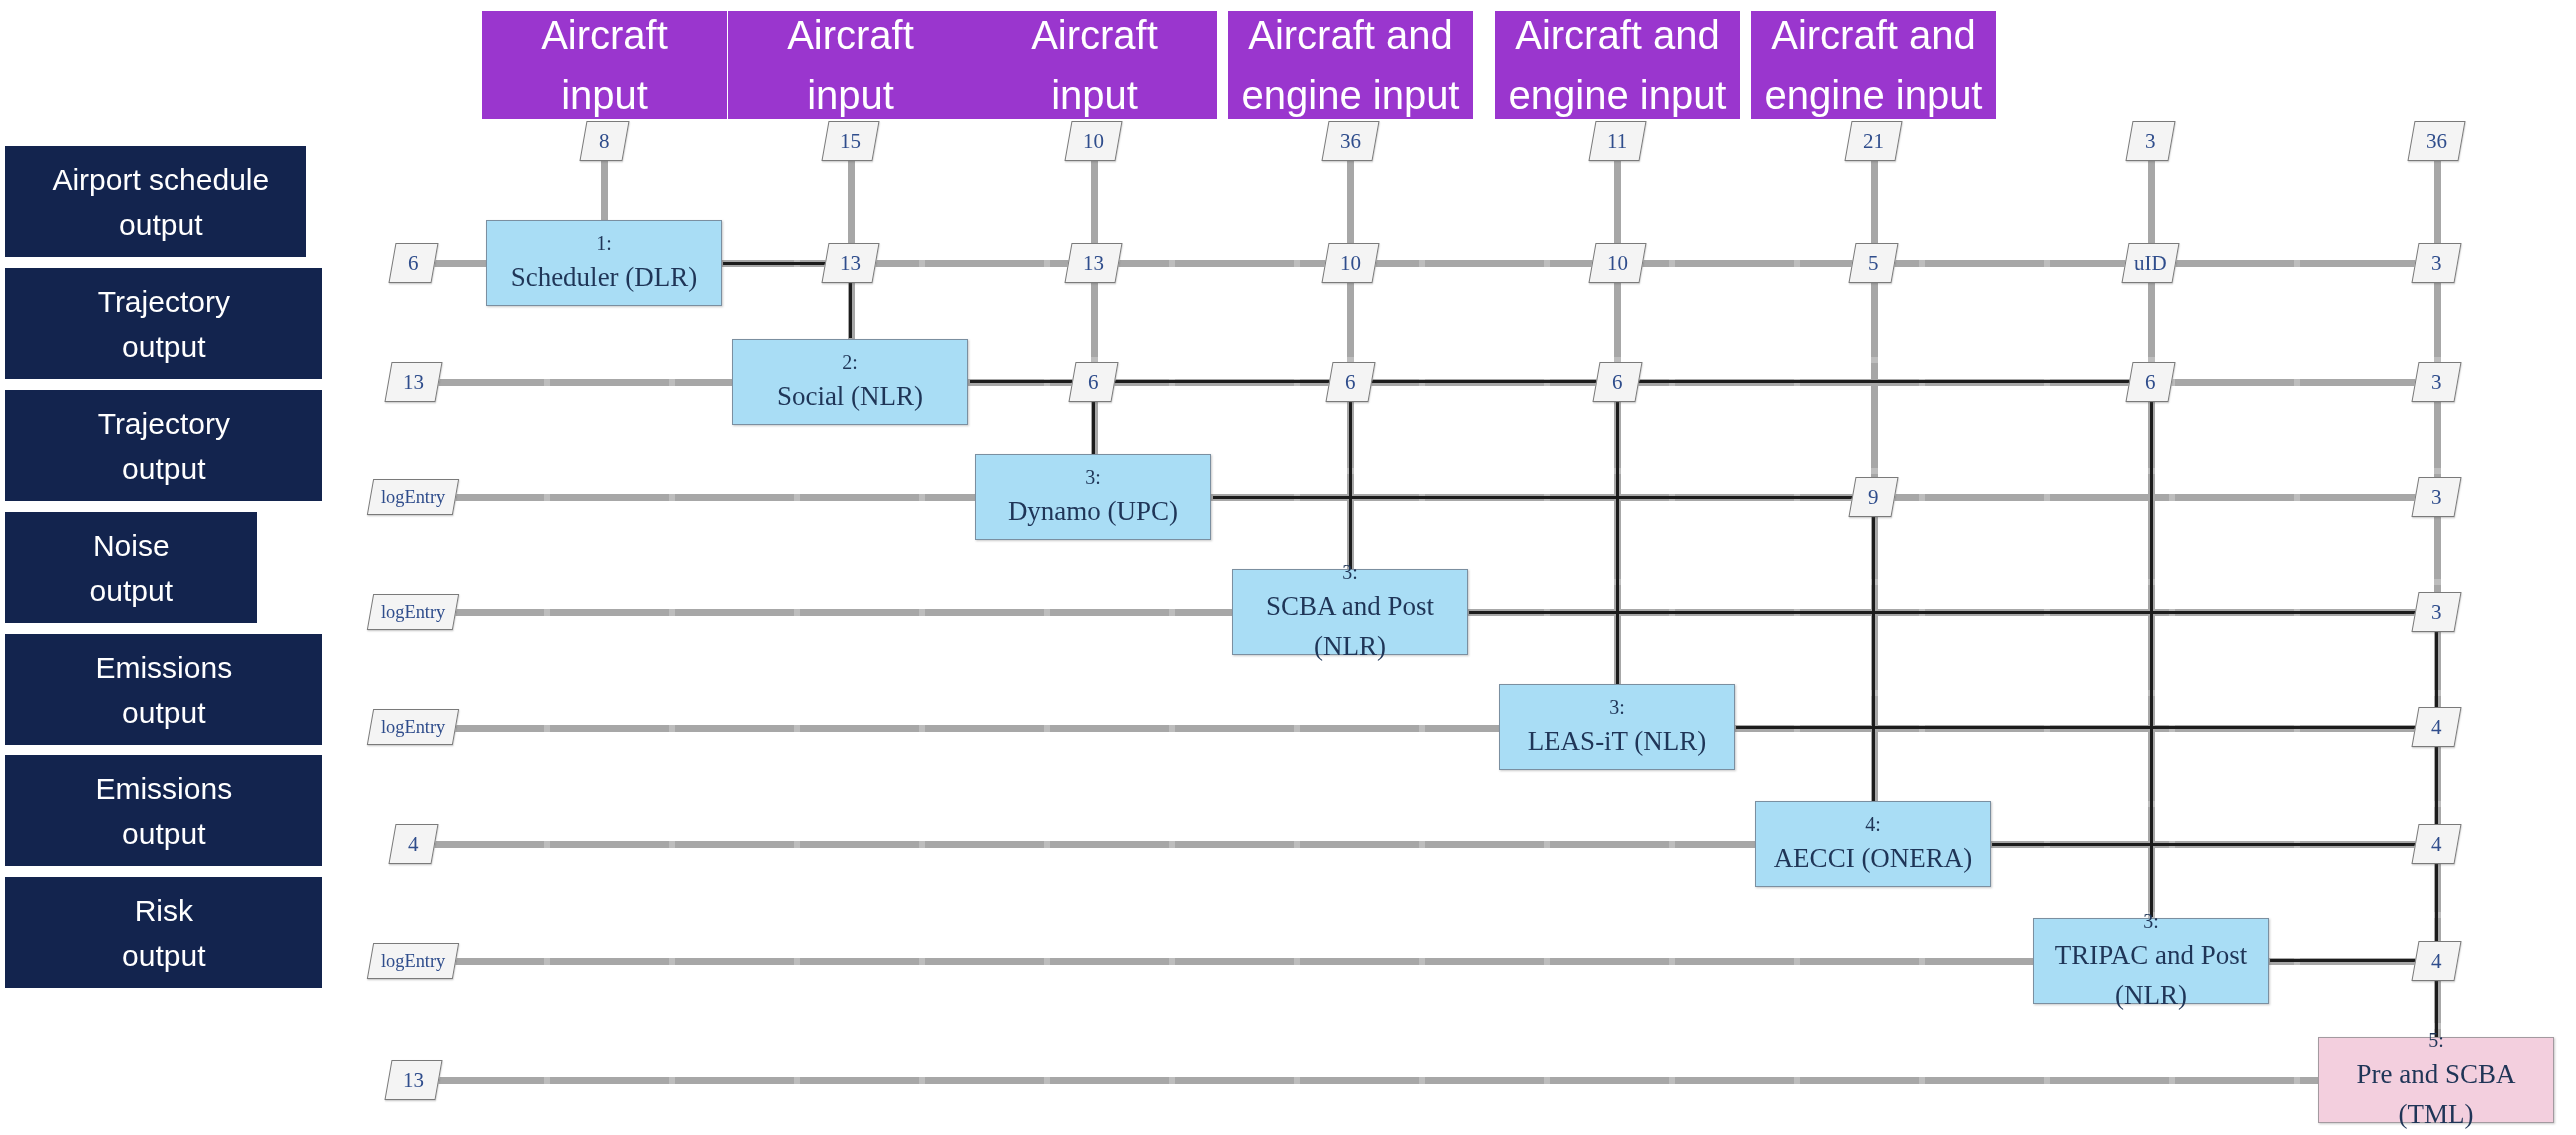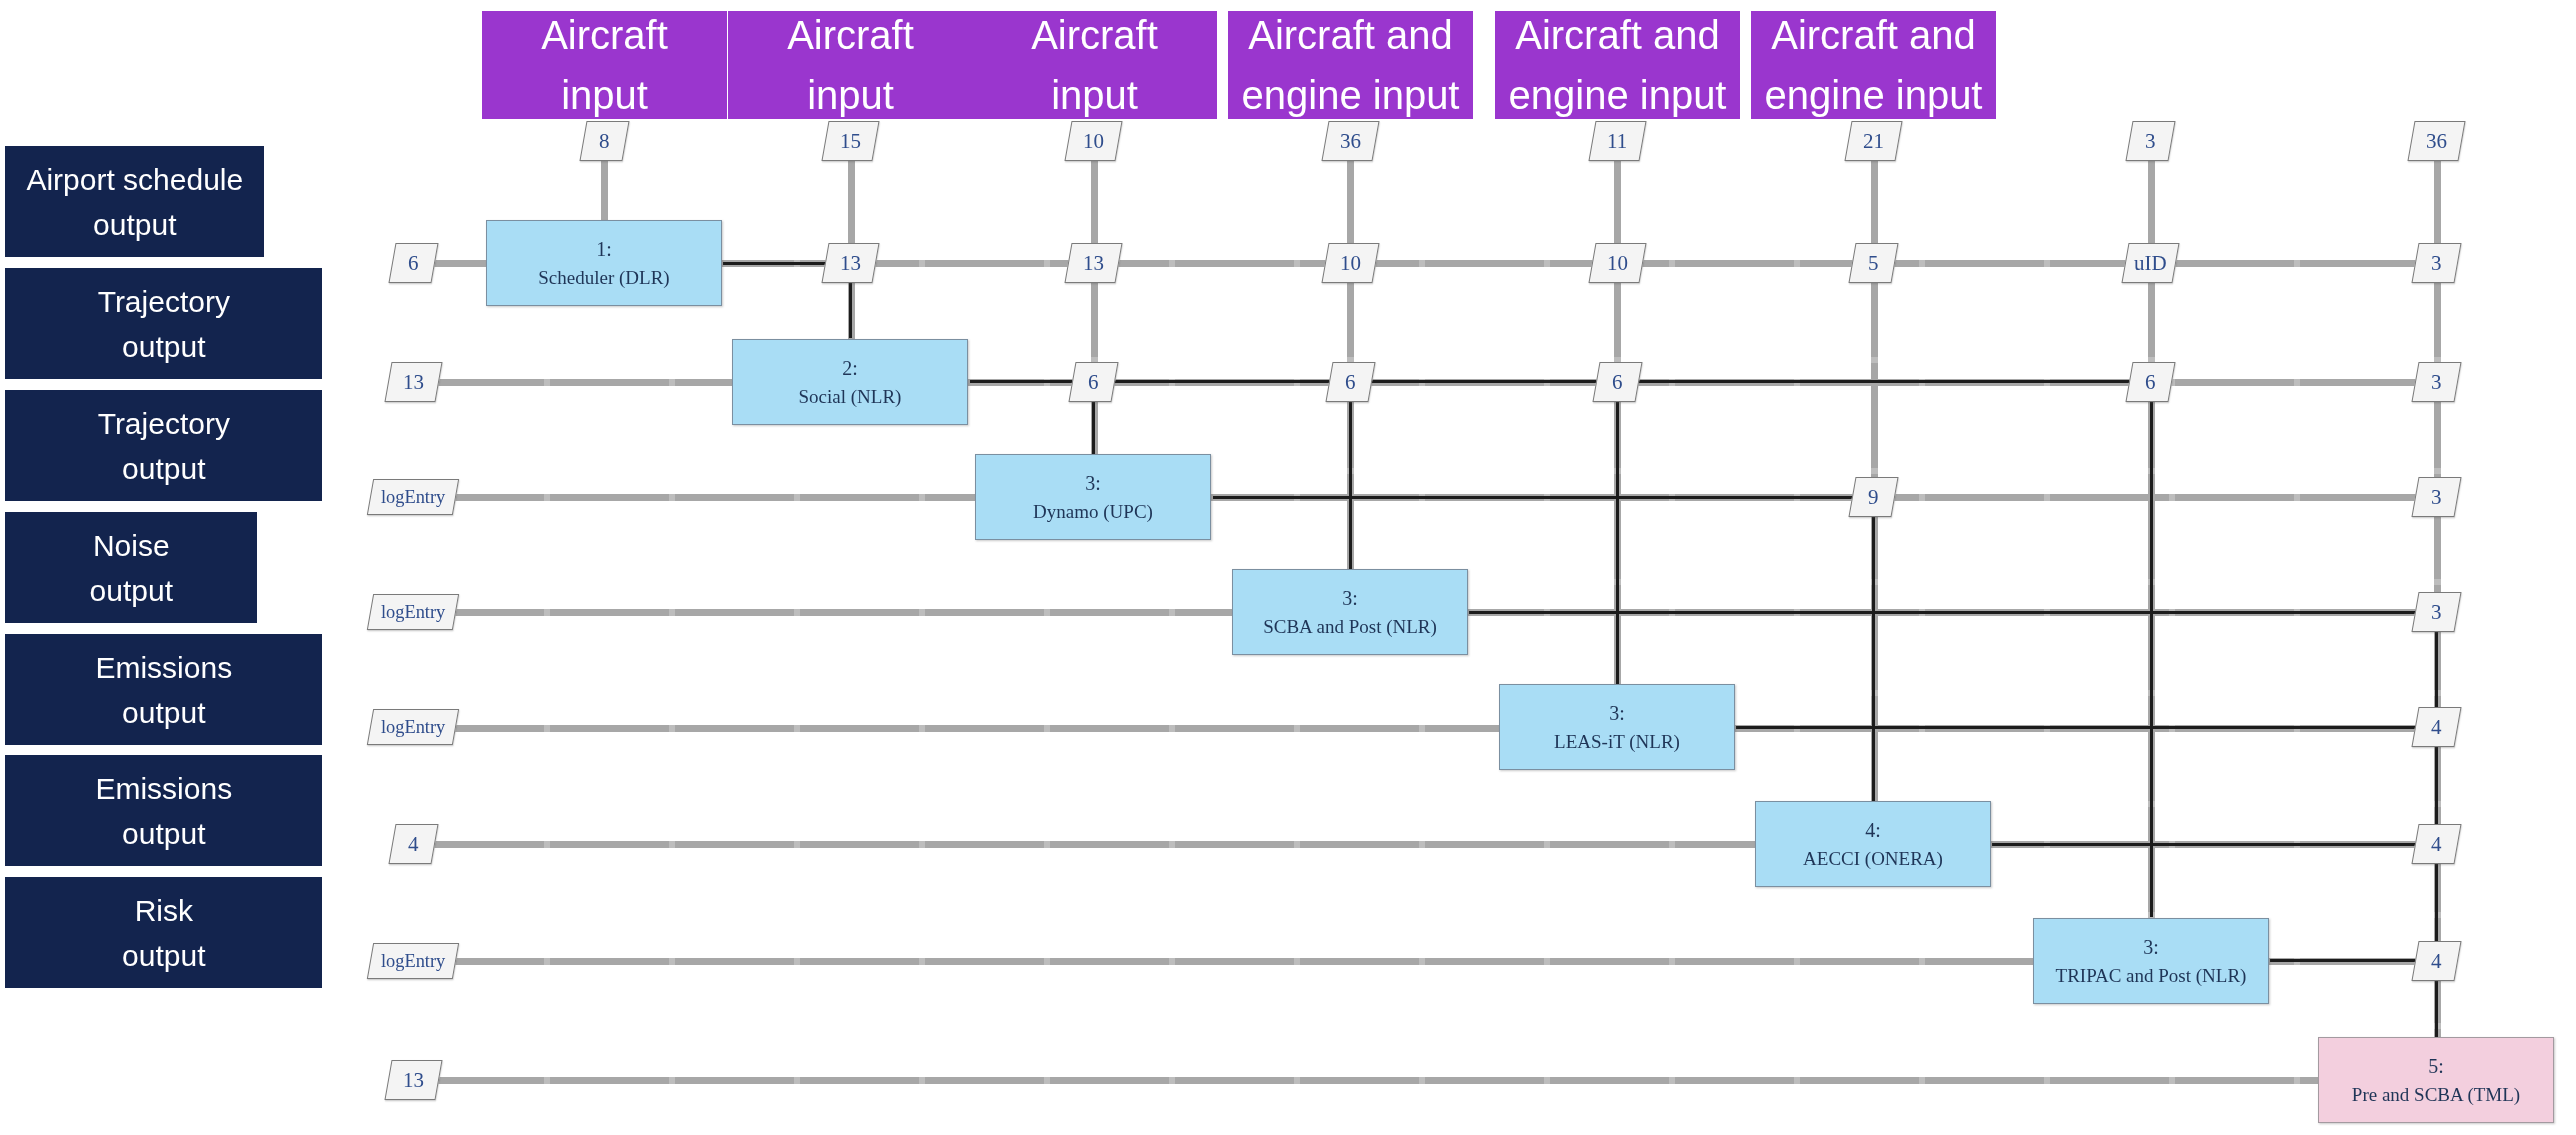--- a/index.html
+++ b/index.html
@@ -11,21 +11,21 @@
   .vline{position:absolute;width:6.6px;z-index:1;
          background:repeating-linear-gradient(180deg,#a7a7a7 0 105px,#bdbdbd 105px 111px);}
   .bhline{position:absolute;height:3.3px;background:#1c1c1c;z-index:2;}
   .bvline{position:absolute;width:3.3px;background:#1c1c1c;z-index:2;}
   
   .tool{position:absolute;z-index:3;display:flex;flex-direction:column;align-items:center;
         justify-content:center;border:1.3px solid #7b8fa0;background:#a9ddf5;
         box-shadow:1.3px 1.3px 2px rgba(100,100,100,.35);
         font-family:"Liberation Serif",serif;color:#1f3557;text-align:center;line-height:1.45;}
   .tool .tnum{font-size:20px;}
-  .tool .tname{font-size:19px;}
+  .tool .tname{font-size:27px;}
   .tool.pink{background:#f3cfde;border-color:#a39aa0;}
   .conn{position:absolute;z-index:4;display:flex;align-items:center;justify-content:center;
         background:#f4f4f4;border:1.3px solid #7a7a7a;transform:skewX(-10deg);
         box-shadow:0.7px 1.3px 1.3px rgba(90,90,90,.30);}
   .conn span{transform:skewX(10deg);font-family:"Liberation Serif",serif;color:#2f4d8c;}
   .header{position:absolute;z-index:5;display:flex;flex-direction:column;align-items:center;
           justify-content:center;background:#9a36ce;color:#ffffff;font-size:40px;line-height:1.5;
           text-align:center;}
   .rowlabel{position:absolute;z-index:5;display:flex;flex-direction:column;align-items:center;
           justify-content:center;background:#13244e;color:#ffffff;font-size:30px;line-height:1.5;
@@ -216,21 +216,21 @@
       <div>engine input</div>
     </div>
     <div class="header" style="left: 1495px; top: 10.5px; width: 245px; height: 108px;">
       <div>Aircraft and</div>
       <div>engine input</div>
     </div>
     <div class="header" style="left: 1751px; top: 10.5px; width: 245px; height: 108px;">
       <div>Aircraft and</div>
       <div>engine input</div>
     </div>
-    <div class="rowlabel" style="left: 5.3px; top: 146px; width: 259px; height: 111px;">
+    <div class="rowlabel" style="left: 5.3px; top: 146px; width: 291px; height: 111px; padding-left: 10px;">
       <div>Airport schedule</div>
       <div>output</div>
     </div>
     <div class="rowlabel" style="left: 5.3px; top: 268px; width: 317px; height: 111px;">
       <div>Trajectory</div>
       <div>output</div>
     </div>
     <div class="rowlabel" style="left: 5.3px; top: 390px; width: 317px; height: 111px;">
       <div>Trajectory</div>
       <div>output</div>

